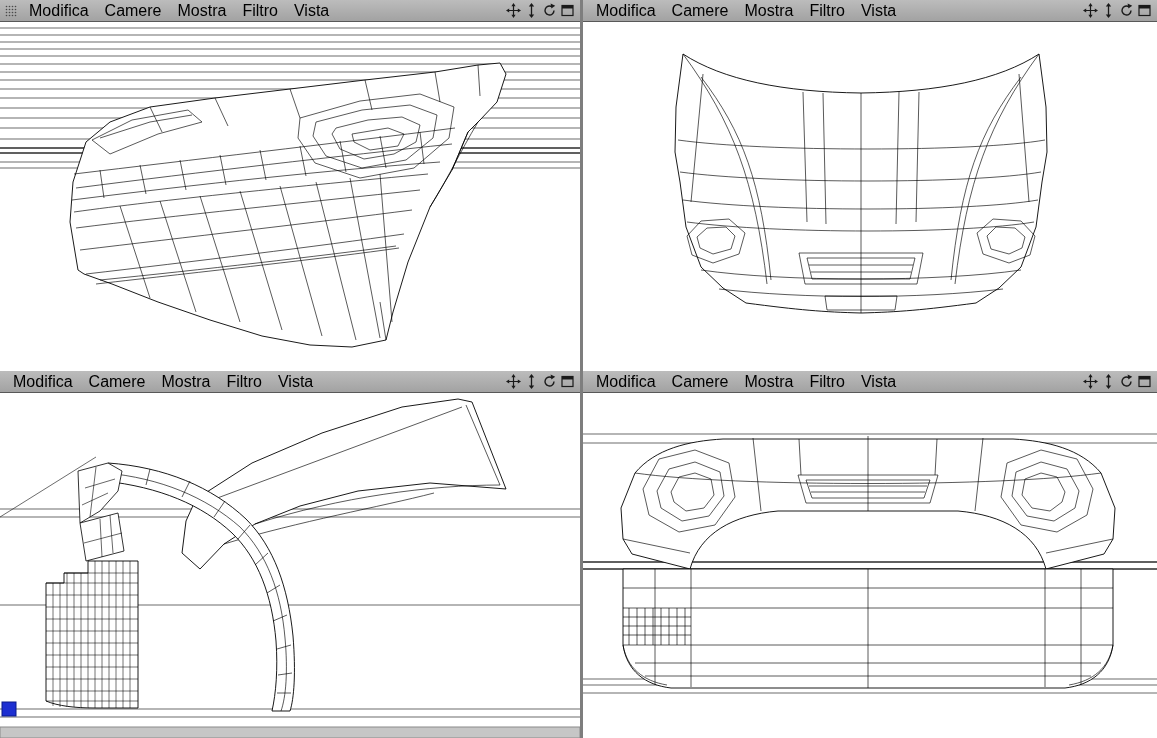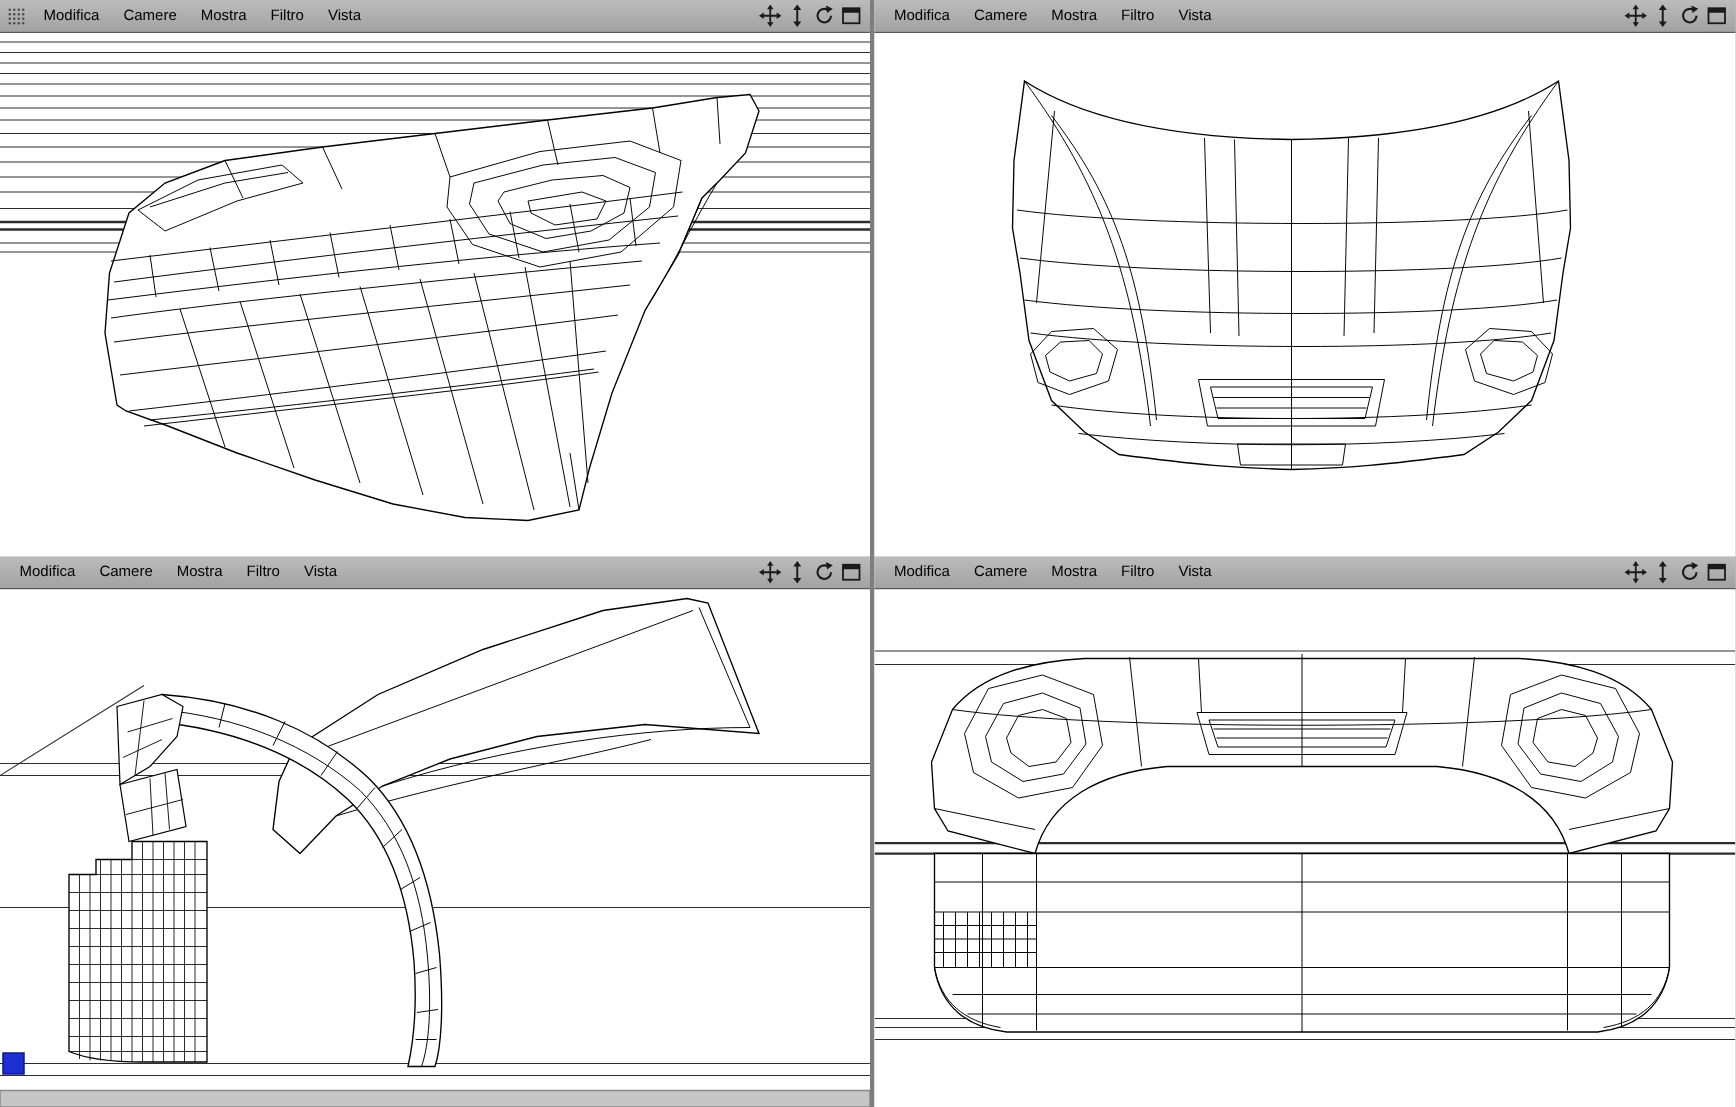--- a/index.html
+++ b/index.html
@@ -12,21 +12,21 @@
   }
   .viewport { position:absolute; background:#fff; }
   .menubar {
     position:absolute; left:0; right:0; top:0; height:22px;
     background:linear-gradient(#bcbcbc,#a2a2a2);
     border-bottom:1px solid #585858;
     display:flex; align-items:center;
     padding:0 5px;
   }
   .menu {
-    font-size:10px; color:#000; line-height:21px;
+    font-size:16px; color:#000; line-height:21px;
     padding:0 8px; cursor:default; white-space:nowrap;
   }
   .grid-handle { width:14px; height:14px; margin-right:2px; display:flex; align-items:center; }
   .spacer { flex:1; }
   .vicon { width:16px; height:15px; margin-left:2px; display:flex; align-items:center; justify-content:center; }
   .canvas {
     position:absolute; left:0; right:0; top:22px; bottom:0;
     background:#fff; overflow:hidden;
   }
   .canvas svg { display:block; }

